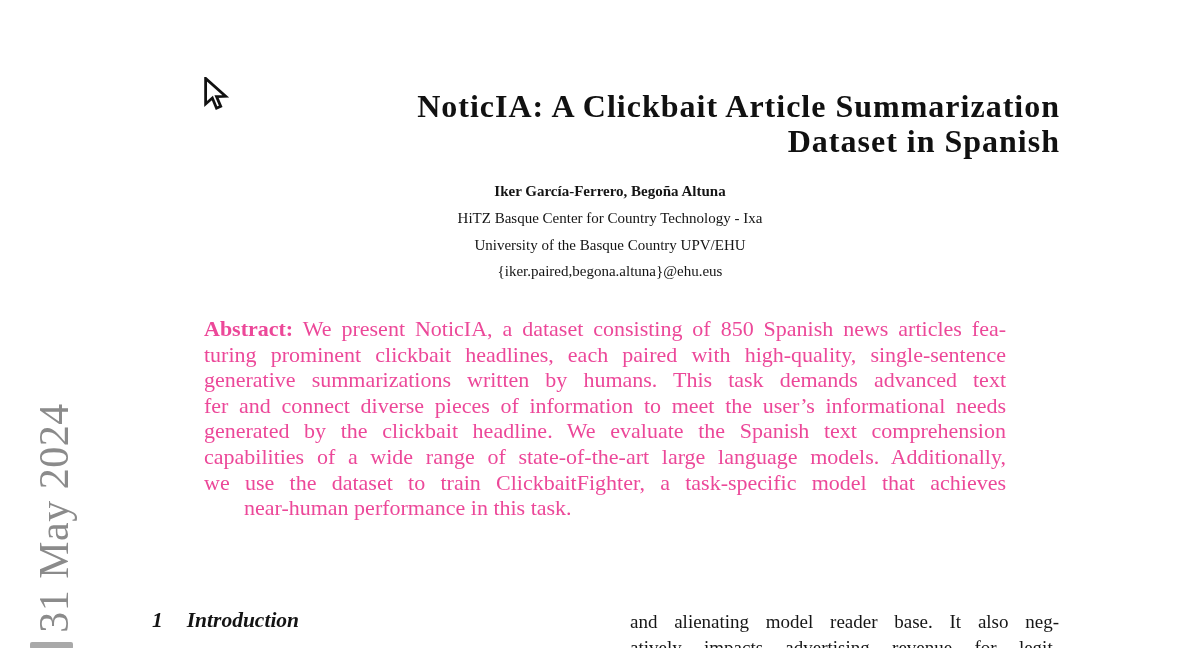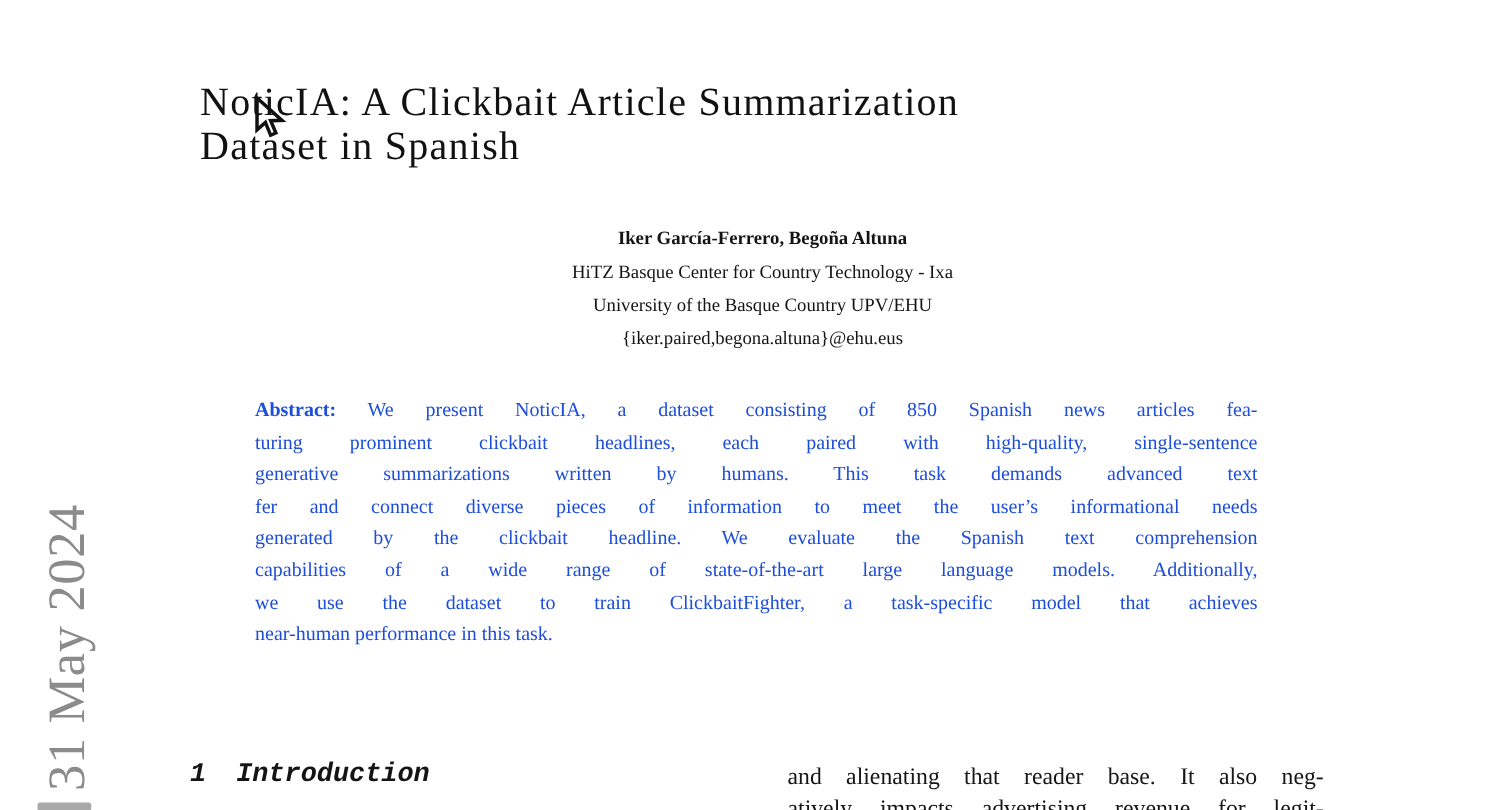--- a/index.html
+++ b/index.html
@@ -48,24 +48,24 @@
     position: absolute;
     left: 203px;
     top: 77px;
     width: 28px;
     height: 36px;
   }
 
   .title-block {
     position: absolute;
     left: 160px;
-    top: 64px;
+    top: 89px;
     width: 900px;
-    text-align: left;
-    font-weight: normal;
+    text-align: right;
+    font-weight: bold;
     font-size: 32px;
     line-height: 35px;
     letter-spacing: 1px;
     color: #111;
   }
 
   .authors-block {
     position: absolute;
     left: 160px;
     top: 178px;
@@ -80,48 +80,48 @@
   }
   .authors-block .affil {
     line-height: 26.5px;
   }
 
   .abstract-block {
     position: absolute;
     left: 204px;
     top: 316px;
     width: 802px;
-    font-size: 16px;
-    color: #1d4ed8;
+    font-size: 22px;
+    color: #ec4899;
   }
   .abstract-block .jline {
     line-height: 25.6px;
     text-align: justify;
     text-align-last: justify;
     -moz-text-align-last: justify;
     white-space: nowrap;
   }
   .abstract-block .lastline,
   .abstract-block .kwline {
     line-height: 25.6px;
     text-align: left;
     white-space: nowrap;
+    margin-left: 40px;
   }
 
   .section-heading {
     position: absolute;
     left: 152px;
     top: 607px;
     font-size: 21.5px;
     font-weight: bold;
     font-style: italic;
     color: #141414;
     line-height: 26px;
     white-space: nowrap;
-    font-family: Liberation Mono, monospace;
   }
   .section-heading .sec-num {
     display: inline-block;
     margin-right: 24px;
   }
 
   .right-column {
     position: absolute;
     left: 630px;
     top: 609px;
@@ -172,17 +172,17 @@
     <div class="jline">capabilities of a wide range of state-of-the-art large language models. Additionally,</div>
     <div class="jline">we use the dataset to train ClickbaitFighter, a task-specific model that achieves</div>
     <div class="lastline">near-human performance in this task.</div>
   </div>
 
   <div class="section-heading">
     <span class="sec-num">1</span><span>Introduction</span>
   </div>
 
   <div class="right-column">
-    <div class="jline">and alienating that reader base. It also neg-</div>
+    <div class="jline">and alienating model reader base. It also neg-</div>
     <div class="jline">atively impacts advertising revenue for legit-</div>
   </div>
 
 </div>
 
 </body></html>

